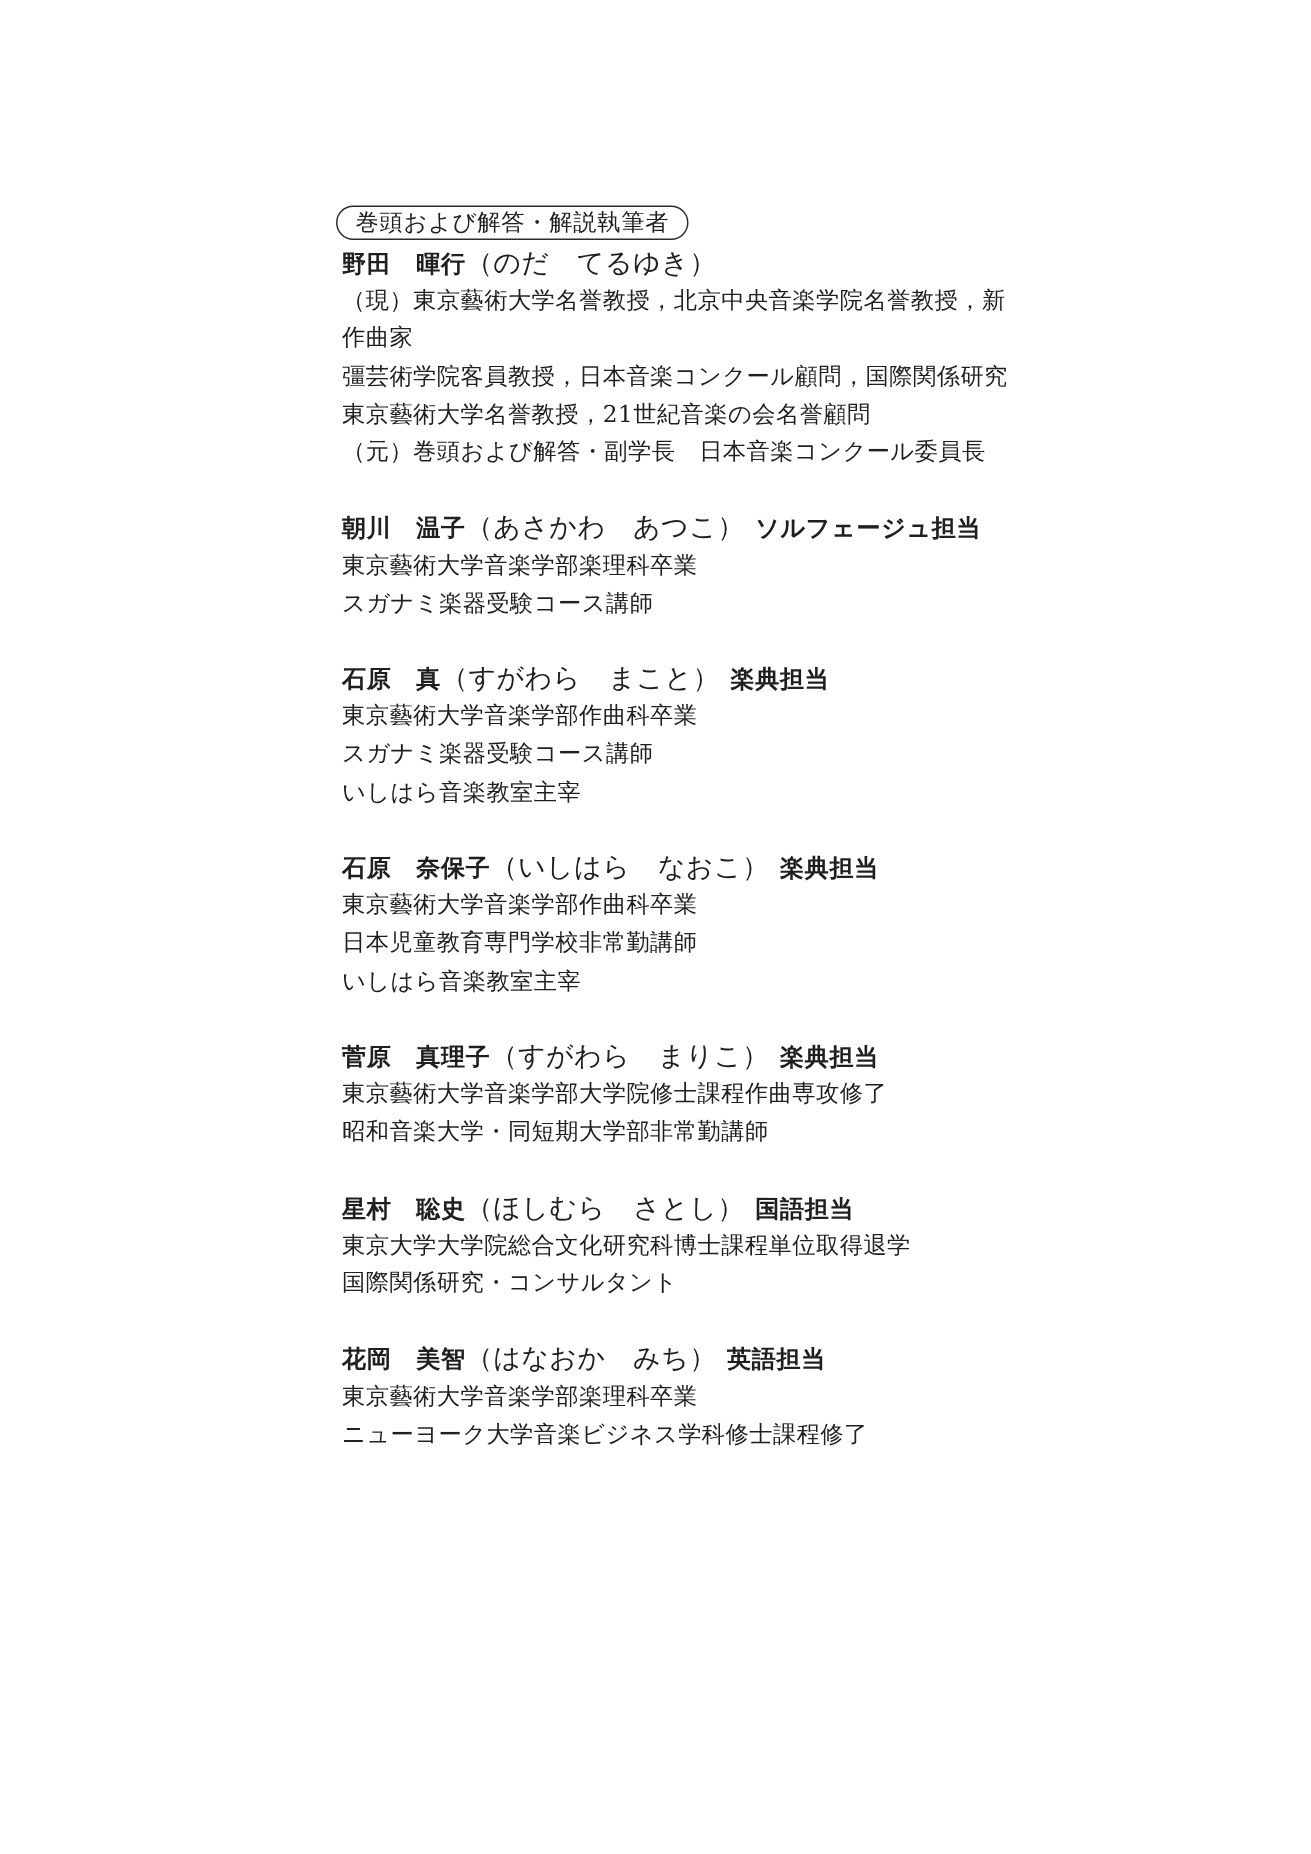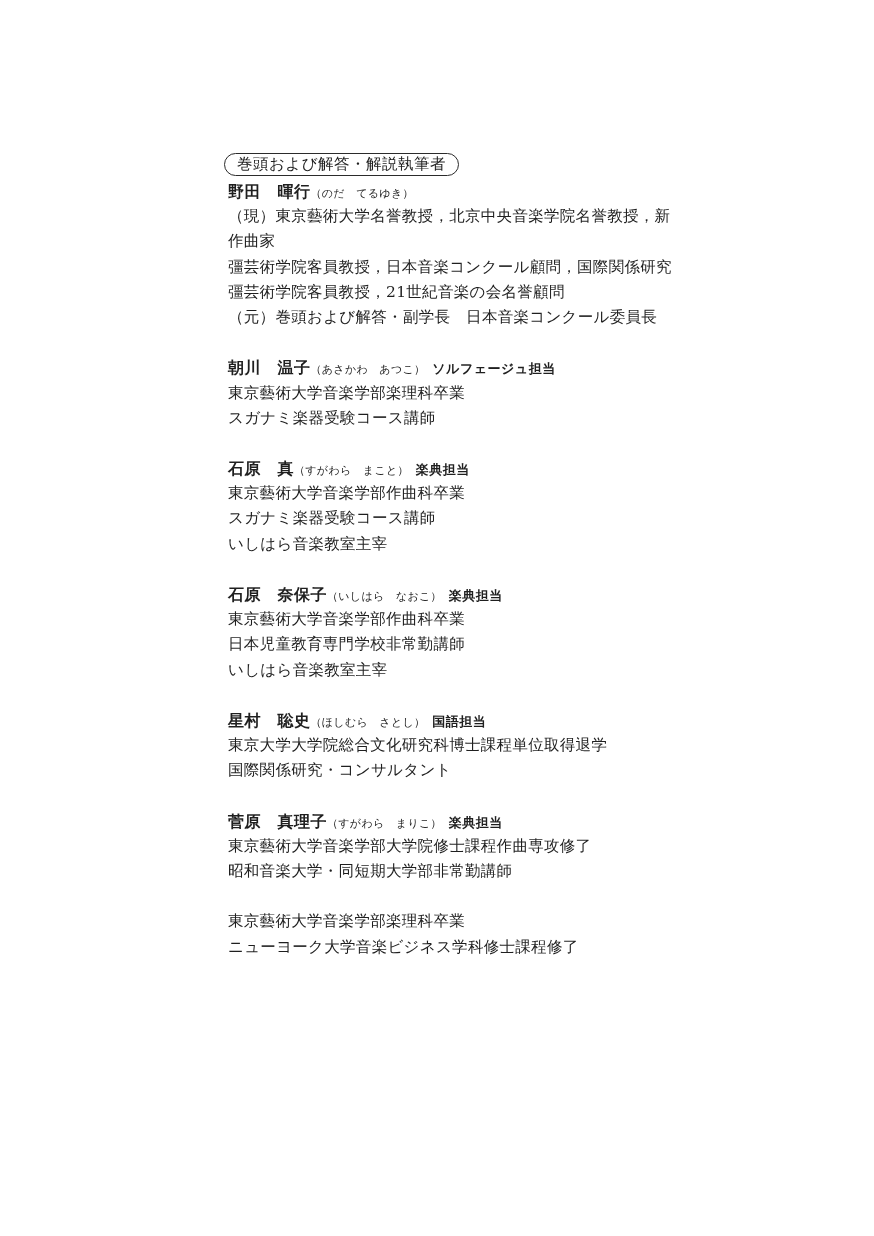--- a/index.html
+++ b/index.html
@@ -12,21 +12,21 @@
     width: 874px;
     height: 1236px;
     background: #ffffff;
     overflow: hidden;
     font-family: "DejaVu Serif", "Liberation Serif", serif;
     color: #1f1f1f;
   }
   .content {
     position: absolute;
     left: 228px;
-    top: 153px;
+    top: 137px;
     width: 452px;
   }
   .header-pill {
     display: inline-block;
     margin-left: -4px;
     margin-bottom: 3px;
     border: 1.5px solid #2b2b2b;
     border-radius: 12px;
     padding: 0 12px 1px 12px;
     font-family: "DejaVu Sans", "Liberation Sans", sans-serif;
@@ -48,27 +48,27 @@
     white-space: nowrap;
   }
   .p-name {
     font-family: "DejaVu Sans", "Liberation Sans", sans-serif;
     font-weight: bold;
     font-size: 16px;
     letter-spacing: 0.5px;
     margin-top: 45px;
   }
   .p-reading {
-    font-size: 11px;
+    font-size: 18px;
     letter-spacing: 0.3px;
   }
   .p-role {
     font-family: Liberation Mono, monospace;
     font-weight: bold;
-    font-size: 13px;
+    font-size: 16px;
     letter-spacing: 0.5px;
     margin-left: 7px;
   }
   .p-role:empty {
     display: none;
   }
   .p-line {
     font-size: 15.5px;
     letter-spacing: 0.3px;
   }
@@ -80,21 +80,21 @@
   <div class="content">
     <div class="header-pill" style="border-color: rgb(43, 43, 43);">
       <span>巻頭および解答・解説執筆者</span>
     </div>
     <div id="people">
   <div class="person">
     <div class="name-row"><span class="p-name">野田　暉行</span><span class="p-reading">（のだ　てるゆき）</span></div>
   <div class="p-line">（現）東京藝術大学名誉教授，北京中央音楽学院名誉教授，新</div>
           <div class="p-line">作曲家</div>
           <div class="p-line">彊芸術学院客員教授，日本音楽コンクール顧問，国際関係研究</div>
-          <div class="p-line">彊芸術学院客員教授，21世紀音楽の会名誉顧問</div>
+          <div class="p-line">東京藝術大学名誉教授，21世紀音楽の会名誉顧問</div>
           <div class="p-line">（元）巻頭および解答・副学長　日本音楽コンクール委員長</div>
         </div>
 
   <div class="person">
     <div class="name-row"><span class="p-name">朝川　温子</span><span class="p-reading">（あさかわ　あつこ）</span><span class="p-role">ソルフェージュ担当</span></div>
   <div class="p-line">東京藝術大学音楽学部楽理科卒業</div>
           <div class="p-line">スガナミ楽器受験コース講師</div>
         </div>
 
   <div class="person">
@@ -105,30 +105,31 @@
         </div>
 
   <div class="person">
     <div class="name-row"><span class="p-name">石原　奈保子</span><span class="p-reading">（いしはら　なおこ）</span><span class="p-role">楽典担当</span></div>
   <div class="p-line">東京藝術大学音楽学部作曲科卒業</div>
           <div class="p-line">日本児童教育専門学校非常勤講師</div>
           <div class="p-line">いしはら音楽教室主宰</div>
         </div>
 
   <div class="person">
+    <div class="name-row"><span class="p-name">菅原　真理子</span><span class="p-reading">（すがわら　まりこ）</span><span class="p-role">楽典担当</span></div>
+  <div class="p-line">東京藝術大学音楽学部大学院修士課程作曲専攻修了</div>
+          <div class="p-line">昭和音楽大学・同短期大学部非常勤講師</div>
+        </div>
+
+  <div class="person">
     <div class="name-row"><span class="p-name">星村　聡史</span><span class="p-reading">（ほしむら　さとし）</span><span class="p-role">国語担当</span></div>
   <div class="p-line">東京大学大学院総合文化研究科博士課程単位取得退学</div>
           <div class="p-line">国際関係研究・コンサルタント</div>
         </div>
 
   <div class="person">
-    <div class="name-row"><span class="p-name">菅原　真理子</span><span class="p-reading">（すがわら　まりこ）</span><span class="p-role">楽典担当</span></div>
-  <div class="p-line">東京藝術大学音楽学部大学院修士課程作曲専攻修了</div>
-          <div class="p-line">昭和音楽大学・同短期大学部非常勤講師</div>
-        </div>
-
-  <div class="person">
+    <div class="name-row"><span class="p-name">花岡　美智</span><span class="p-reading">（はなおか　みち）</span><span class="p-role">英語担当</span></div>
   <div class="p-line">東京藝術大学音楽学部楽理科卒業</div>
           <div class="p-line">ニューヨーク大学音楽ビジネス学科修士課程修了</div>
         </div>
 </div>
   </div>
 </div>
 
 </body></html>

